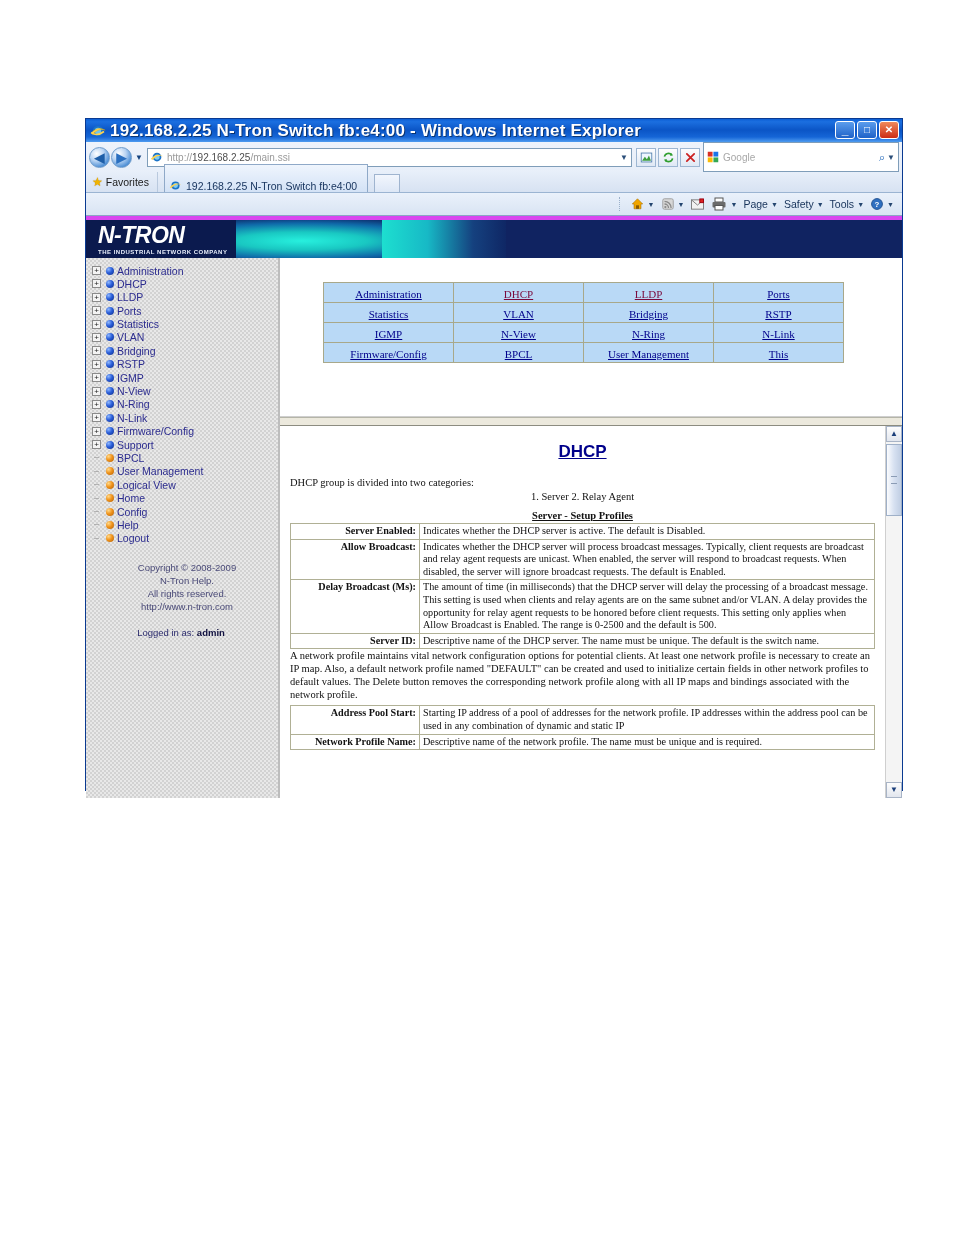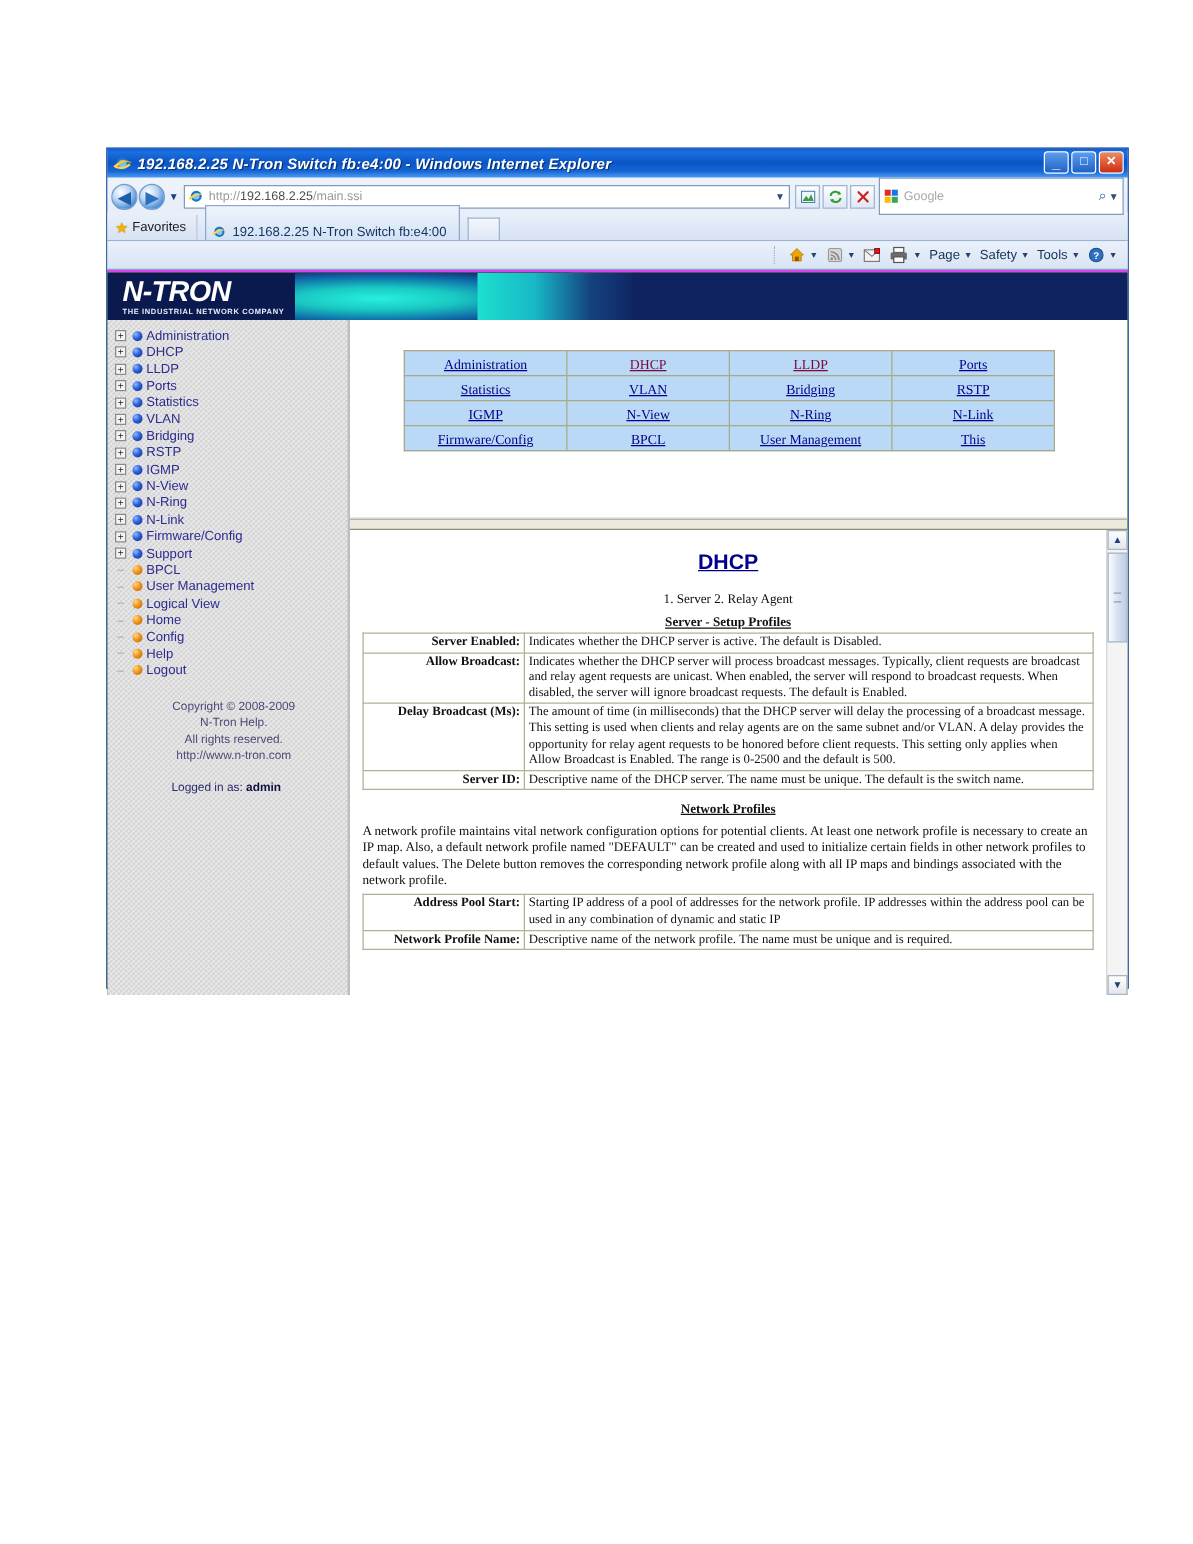--- a/index.html
+++ b/index.html
@@ -26,24 +26,23 @@
     background: linear-gradient(to bottom, #0c5fd5 0%, #1b6fe0 12%, #0b55c6 48%, #1565d6 78%, #4e9bf0 100%);
     display: flex; align-items: center;
     padding-left: 4px;
     position: relative;
   }
   .title-ie-icon {
     width: 16px; height: 16px; margin-right: 4px;
     position: relative; flex: 0 0 auto;
   }
   .title-text {
-    color: #ffffff; font-size: 12px; font-weight: bold;
+    color: #ffffff; font-size: 17px; font-weight: bold;
     letter-spacing: .2px; white-space: nowrap;
     text-shadow: 1px 1px 0 rgba(0,0,0,.45);
-    font-style: italic;
   }
   .win-buttons { position: absolute; right: 3px; top: 2px; display: flex; gap: 2px; }
   .win-btn {
     width: 20px; height: 18px;
     border: 1px solid #ffffff;
     border-radius: 3px;
     background: linear-gradient(to bottom, #5b9ded, #1f62c8);
     position: relative;
     box-sizing: border-box;
   }
@@ -139,22 +138,22 @@
     gap: 2px;
   }
   .cmd { display: flex; align-items: center; font-size: 10.5px; color: #16325a; padding: 0 2px; }
   .cmd .car { font-size: 7px; margin-left: 3px; color: #24456f; }
   .cmdsep { width: 1px; height: 14px; border-left: 1px dotted #9ab0cb; margin: 0 5px; }
 
   
   .viewport {
     position: relative;
     height: 578px;
-    background: #4d7c0f;
-    border-top: 2px solid #d946ef;
+    background: #a21caf;
+    border-top: 4px solid #d946ef;
     overflow: hidden;
   }
 
   
   .banner {
     height: 38px; position: relative; overflow: hidden;
     background: #0d1f5c;
   }
   .banner .splash {
     position: absolute; left: 150px; top: 0; width: 220px; height: 38px;
@@ -652,20 +651,21 @@
             </table>
           </div>
 
           <div class="framesplit"></div>
 
           <div class="docframe">
             <div class="docbody">
 
               <div class="doc-title">DHCP</div>
 
+              <p class="doc-p">DHCP group is divided into two categories:</p>
               <p class="doc-center">1. Server   2. Relay Agent</p>
 
               <div class="sec-head">Server - Setup Profiles</div>
               <table class="dtable">
                 <tbody id="server-rows">
                     <tr>
                       <td class="k">Server Enabled:</td>
                       <td class="v">Indicates whether the DHCP server is active. The default is Disabled.</td>
                     </tr>
                     <tr>
@@ -676,21 +676,20 @@
                       <td class="k">Delay Broadcast (Ms):</td>
                       <td class="v">The amount of time (in milliseconds) that the DHCP server will delay the processing of a broadcast message. This setting is used when clients and relay agents are on the same subnet and/or VLAN. A delay provides the opportunity for relay agent requests to be honored before client requests. This setting only applies when Allow Broadcast is Enabled. The range is 0-2500 and the default is 500.</td>
                     </tr>
                     <tr>
                       <td class="k">Server ID:</td>
                       <td class="v">Descriptive name of the DHCP server. The name must be unique. The default is the switch name.</td>
                     </tr>
                   </tbody>
               </table>
 
-              <div class="sec-head spacer-p">Network Profiles</div>
               <p class="doc-p" style="margin-bottom:4px">A network profile maintains vital network configuration options for potential clients. At least one network profile is necessary to create an IP map. Also, a default network profile named "DEFAULT" can be created and used to initialize certain fields in other network profiles to default values. The Delete button removes the corresponding network profile along with all IP maps and bindings associated with the network profile.</p>
 
               <table class="dtable">
                 <tbody id="network-rows">
                     <tr>
                       <td class="k">Address Pool Start:</td>
                       <td class="v">Starting IP address of a pool of addresses for the network profile. IP addresses within the address pool can be used in any combination of dynamic and static IP</td>
                     </tr>
                     <tr>
                       <td class="k">Network Profile Name:</td>

